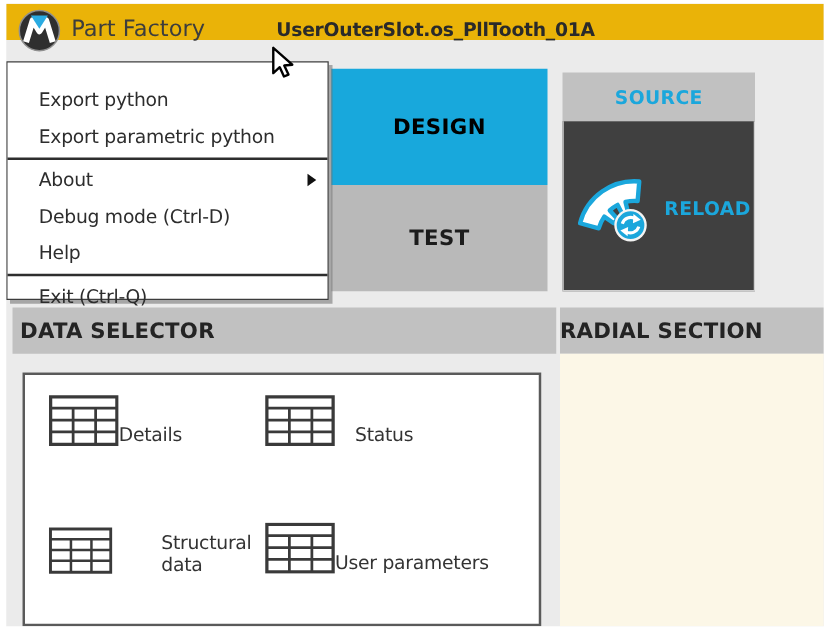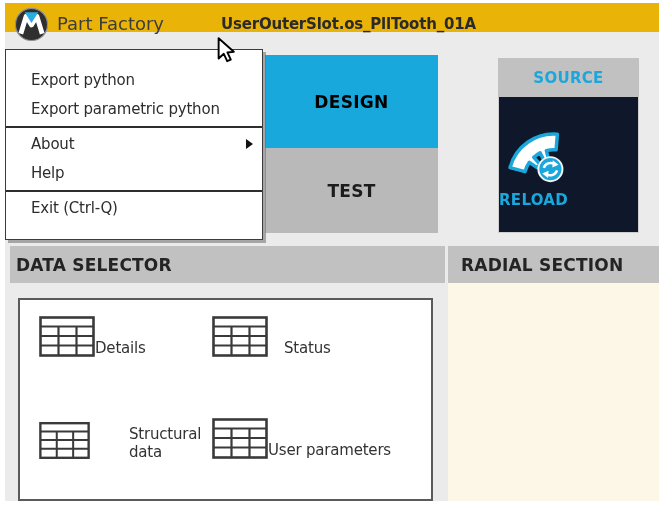--- a/index.html
+++ b/index.html
@@ -29,36 +29,36 @@
                    border-bottom:5px solid transparent; }
 
   
   .tab { position:absolute; left:260px; width:173px; display:flex;
          align-items:center; justify-content:center; font-size:17px;
          font-weight:600; letter-spacing:0.3px; cursor:pointer; }
   .tab-design { top:52px; height:93px; background:#18a8dc; color:#000000; }
   .tab-test   { top:145px; height:85px; background:#b9b9b9; color:#1c1c1c; }
 
   
-  .source-panel { position:absolute; left:445px; top:55px; width:141px; height:175px;margin-left:48px; }
+  .source-panel { position:absolute; left:445px; top:55px; width:154px; height:175px; }
   .source-header { height:39px; background:#c1c1c1; display:flex; align-items:center;
                    justify-content:center; font-size:15px; font-weight:600;
                    color:#1ba7dc; letter-spacing:0.3px; }
-  .source-body { height:136px; background:#0f172a; border:1px solid #cfcfcf;
-                 border-top:none; display:flex; flex-direction:column;
-                 justify-content:center; cursor:pointer; }
+  .source-body { height:136px; background:#404040; border:1px solid #cfcfcf;
+                 border-top:none; display:flex; flex-direction:row;
+                 align-items:center; justify-content:center; cursor:pointer; }
   .reload-label { margin-top:4px; font-size:15px; font-weight:600;
                   color:#1ba7dc; letter-spacing:0.3px; }
 
   
   .sec-header { position:absolute; top:243px; height:37px; background:#c1c1c1;
                 display:flex; align-items:center; font-size:17px; font-weight:700;
                 color:#242424; letter-spacing:0.2px; }
   .sec-left  { left:5px;  width:435px; padding-left:6px; }
-  .sec-right { left:443px; width:211px; padding-left:13px; }
+  .sec-right { left:443px; width:211px; }
 
   
   .radial-content { position:absolute; left:443px; top:280px; width:211px;
                     height:218px; background:#fcf7e7; }
 
   
   .ds-panel { position:absolute; left:13px; top:295px; width:415px; height:203px;
               background:#ffffff; border:2px solid #5a5a5a; overflow:hidden; }
   .ds-cell { position:absolute; width:190px; display:flex; flex-direction:row;
              align-items:flex-end; cursor:pointer; }
@@ -87,20 +87,21 @@
     </div>
 
     <div class="menu">
       <div class="menu-item">Export python</div>
       <div class="menu-item">Export parametric python</div>
       <div class="menu-sep"></div>
       <div class="menu-item">
         <span>About</span>
         <span class="submenu-arrow"></span>
       </div>
+      <div class="menu-item">Debug mode (Ctrl-D)</div>
       <div class="menu-item">Help</div>
       <div class="menu-sep"></div>
       <div class="menu-item">Exit (Ctrl-Q)</div>
     </div>
 
     <div class="tab tab-design">DESIGN</div>
     <div class="tab tab-test">TEST</div>
 
     <div class="source-panel">
       <div class="source-header">SOURCE</div>

